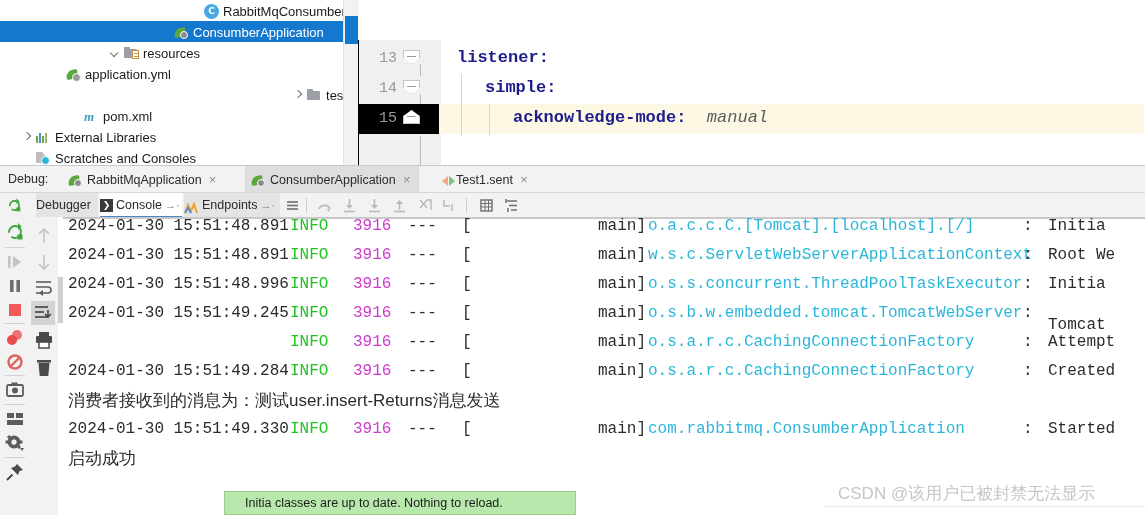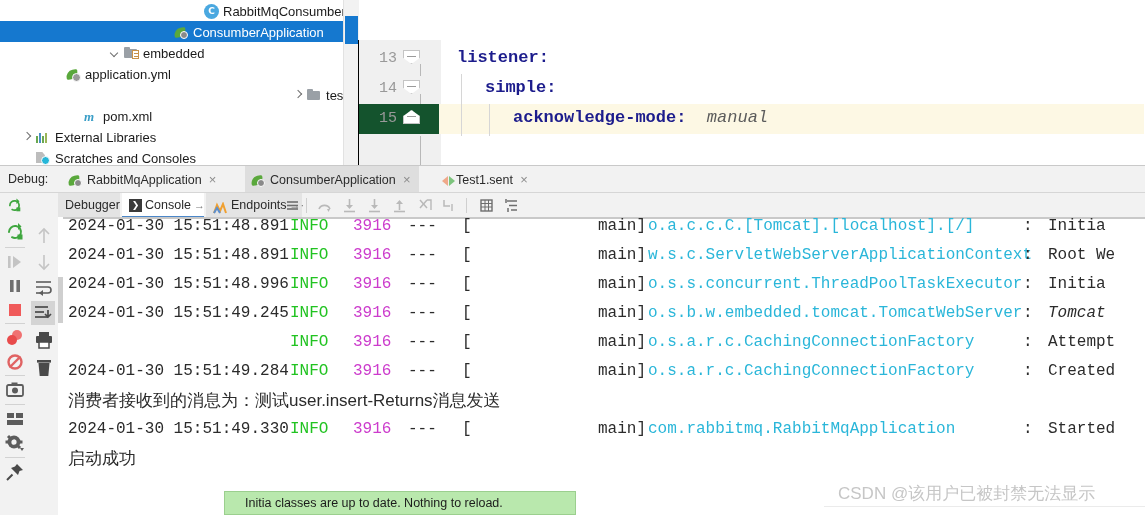--- a/index.html
+++ b/index.html
@@ -90,21 +90,21 @@
   .rtab{position:absolute;top:0;height:27px;line-height:27px;font-size:12.5px;color:#2b2b2b;white-space:nowrap;padding:0 6px;}
   .rtab.active{background:#dedede;}
   .rtab .ico{margin-right:4px;}
   .rtab .cls{display:inline-block;width:12px;text-align:center;color:#8d8d8d;font-size:13px;margin-left:5px;}
   .ico-cov{position:relative;width:15px;height:15px;display:inline-block;vertical-align:middle;}
   .ico-cov::before{content:"";position:absolute;left:1px;top:3px;border-left:6px solid #efa98a;border-top:5px solid transparent;border-bottom:5px solid transparent;transform:rotate(180deg);}
   .ico-cov::after{content:"";position:absolute;left:8px;top:3px;border-left:6px solid #7dc47d;border-top:5px solid transparent;border-bottom:5px solid transparent;}
 
   
   .ctbar{position:absolute;left:0;top:192px;width:1145px;height:25px;background:#f2f2f2;border-top:1px solid #d6d6d6;}
-  .ctab{position:absolute;top:0;height:25px;line-height:25px;font-size:12.5px;color:#2b2b2b;padding:0 7px;white-space:nowrap;margin-left:22px;}
+  .ctab{position:absolute;top:0;height:25px;line-height:25px;font-size:12.5px;color:#2b2b2b;padding:0 0;white-space:nowrap;}
   .ctab.active{background:#ffffff;border-bottom:2px solid #4a86c8;}
   .ctab.inactive{background:#e4e4e4;}
   .ctab .pinmark{color:#7a7a7a;font-size:11px;margin-left:3px;}
   .tbicon{position:absolute;top:4px;width:17px;height:17px;}
   .tbsep{position:absolute;top:5px;width:1px;height:15px;background:#cfcfcf;}
 
   
   .vtool{position:absolute;left:0;top:217px;width:30px;height:298px;background:#f2f2f2;}
   .vtool2{position:absolute;left:30px;top:217px;width:28px;height:298px;background:#f2f2f2;border-right:1px solid #d6d6d6;}
   .vico{position:absolute;width:22px;height:22px;}
@@ -143,21 +143,21 @@
 <div class="app">
 
   <div class="top">
     <div class="tree" id="tree">
         <div class="tnode" style="left:0;top:0px;width:343px;"><span style="display:inline-block;padding-left:190px;"><span class="arrow"></span><span class="ico ico-class">C</span><span class="lbl">RabbitMqConsumber</span></span></div>
         <div class="tnode selected" style="left:0;top:21px;width:343px;"><span style="display:inline-block;padding-left:160px;"><span class="arrow"></span><span class="ico ico-leaf"></span><span class="lbl">ConsumberApplication</span></span></div>
         <div class="tnode" style="left:0;top:42px;width:343px;"><span style="display:inline-block;padding-left:110px;"><span class="arrow down"></span><span class="ico ico-folder ico-res"><span class="bars">
                 <i style="top:2px;"></i>
                 <i style="top:4.5px;"></i>
                 <i style="top:7px;"></i>
-              </span></span><span class="lbl">embedded</span></span></div>
+              </span></span><span class="lbl">resources</span></span></div>
         <div class="tnode" style="left:0;top:63px;width:343px;"><span style="display:inline-block;padding-left:52px;"><span class="arrow"></span><span class="ico ico-yml"></span><span class="lbl">application.yml</span></span></div>
         <div class="tnode" style="left:4px;top:84px;width:343px;text-align:right;"><span style="display:inline-block;padding-left:85px;"><span class="arrow right"></span><span class="ico ico-folder"></span><span class="lbl">test</span></span></div>
         <div class="tnode" style="left:0;top:105px;width:343px;"><span style="display:inline-block;padding-left:70px;"><span class="arrow"></span><span class="ico ico-m">m</span><span class="lbl">pom.xml</span></span></div>
         <div class="tnode" style="left:0;top:126px;width:343px;"><span style="display:inline-block;padding-left:22px;"><span class="arrow right"></span><span class="ico ico-lib"><i style="left:0px;height:7px;background:#6aa84f;"></i><i style="left:3px;height:10px;background:#4a90c4;"></i><i style="left:6px;height:7px;background:#6aa84f;"></i><i style="left:9px;height:10px;background:#9ab55a;"></i></span><span class="lbl">External Libraries</span></span></div>
         <div class="tnode" style="left:0;top:147px;width:343px;"><span style="display:inline-block;padding-left:22px;"><span class="arrow"></span><span class="ico ico-scr"></span><span class="lbl">Scratches and Consoles</span></span></div>
       </div>
     <div class="tree-scroll">
       <div style="position:absolute;left:1px;top:16px;width:13px;height:28px;background:#1578cf;"></div>
     </div>
 
@@ -172,21 +172,21 @@
           </div>
           <div class="foldline" style="top:24px;height:12px;"></div>
           <div class="gline" style="top:34px;">
             <div class="num">14</div>
             <div class="fold">
               <div class="shape topv"></div>
               <div class="dash"></div>
             </div>
           </div>
           <div class="foldline" style="top:54px;height:12px;"></div>
-          <div class="gline" style="top:64px;background:#14532d;">
+          <div class="gline" style="top:64px;background:#000000;">
             <div class="num">15</div>
             <div class="fold">
               <div class="shape botv"></div>
               <div class="dash"></div>
             </div>
           </div>
           <div class="foldline" style="top:96px;height:40px;"></div>
         </div>
       <div class="codearea" id="codearea">
           <div class="cline" style="top:4px;">
@@ -466,21 +466,21 @@
         </div>
         <div class="logline" style="top: 83px; position: absolute;">
           <span class="c-ts" style="position:absolute;left:10px;top:4px;white-space:pre;">2024-01-30 15:51:49.245</span>
           <span class="c-info" style="position:absolute;left:232px;top:4px;white-space:pre;">INFO</span>
           <span class="c-pid" style="position:absolute;left:295px;top:4px;white-space:pre;">3916</span>
           <span class="c-dash" style="position:absolute;left:350px;top:4px;white-space:pre;">---</span>
           <span class="c-dash" style="position:absolute;left:404px;top:4px;white-space:pre;">[</span>
           <span class="c-thread" style="position:absolute;left:540px;top:4px;white-space:pre;">main]</span>
           <span class="c-cls" style="position:absolute;left:590px;top:4px;white-space:pre;">o.s.b.w.embedded.tomcat.TomcatWebServer</span>
           <span class="c-msg" style="position:absolute;left:965px;top:4px;white-space:pre;">:</span>
-          <span class="c-msg" style="position:absolute;left:990px;top:4px;white-space:pre;font-style:italic;">Tomcat</span>
+          <span class="c-msg" style="position:absolute;left:990px;top:16px;white-space:pre;">Tomcat</span>
         </div>
         <div class="logline" style="top: 112px; position: absolute;">
           <span class="c-info" style="position:absolute;left:232px;top:4px;white-space:pre;">INFO</span>
           <span class="c-pid" style="position:absolute;left:295px;top:4px;white-space:pre;">3916</span>
           <span class="c-dash" style="position:absolute;left:350px;top:4px;white-space:pre;">---</span>
           <span class="c-dash" style="position:absolute;left:404px;top:4px;white-space:pre;">[</span>
           <span class="c-thread" style="position:absolute;left:540px;top:4px;white-space:pre;">main]</span>
           <span class="c-cls" style="position:absolute;left:590px;top:4px;white-space:pre;">o.s.a.r.c.CachingConnectionFactory</span>
           <span class="c-msg" style="position:absolute;left:965px;top:4px;white-space:pre;">:</span>
           <span class="c-msg" style="position:absolute;left:990px;top:4px;white-space:pre;">Attempt</span>
@@ -497,21 +497,21 @@
           <span class="c-msg" style="position:absolute;left:990px;top:4px;white-space:pre;">Created</span>
         </div>
         <div class="cnline" style="top:172px;left:10px;">消费者接收到的消息为：测试user.insert-Returns消息发送</div>
         <div class="logline" style="top: 199px; position: absolute;">
           <span class="c-ts" style="position:absolute;left:10px;top:4px;white-space:pre;">2024-01-30 15:51:49.330</span>
           <span class="c-info" style="position:absolute;left:232px;top:4px;white-space:pre;">INFO</span>
           <span class="c-pid" style="position:absolute;left:295px;top:4px;white-space:pre;">3916</span>
           <span class="c-dash" style="position:absolute;left:350px;top:4px;white-space:pre;">---</span>
           <span class="c-dash" style="position:absolute;left:404px;top:4px;white-space:pre;">[</span>
           <span class="c-thread" style="position:absolute;left:540px;top:4px;white-space:pre;">main]</span>
-          <span class="c-cls" style="position:absolute;left:590px;top:4px;white-space:pre;">com.rabbitmq.RabbitMqApplication</span>
+          <span class="c-cls" style="position:absolute;left:590px;top:4px;white-space:pre;">com.rabbitmq.ConsumberApplication</span>
           <span class="c-msg" style="position:absolute;left:965px;top:4px;white-space:pre;">:</span>
           <span class="c-msg" style="position:absolute;left:990px;top:4px;white-space:pre;">Started</span>
         </div>
         <div class="cnline" style="top:230px;left:10px;">启动成功</div>
       </div>
     <div class="console-scroll">
       <div class="cs-thumb"></div>
     </div>
   </div>
 

